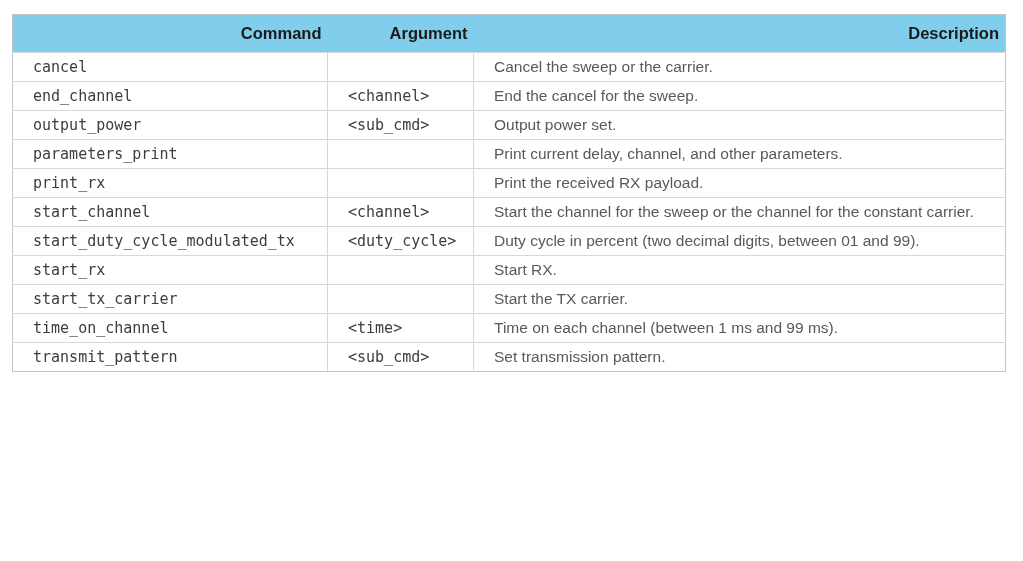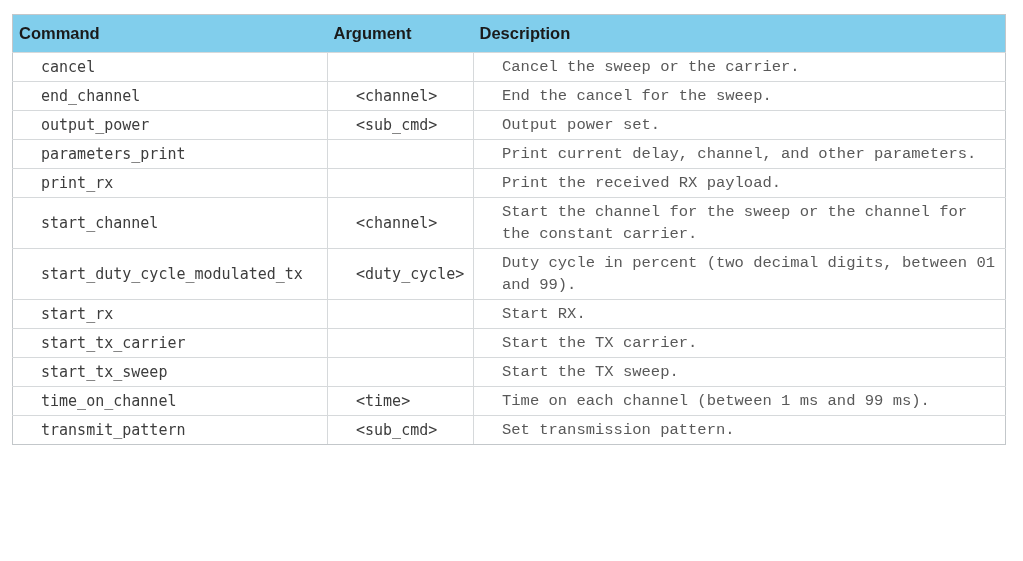--- a/index.html
+++ b/index.html
@@ -30,43 +30,43 @@
     table-layout: fixed;
     width: 993px;
     border: 1px solid var(--border-outer);
   }
   table.cmd-table thead th {
     background: var(--header-bg);
     color: var(--header-text);
     font-family: "Liberation Sans", sans-serif;
     font-size: 16.5px;
     font-weight: bold;
-    text-align: left;
+    text-align: right;
     height: 38px;
     padding: 4px 6px;
     border: none;
     border-bottom: 1px solid var(--border-inner);
   }
   table.cmd-table tbody td {
     border: 1px solid var(--border-inner);
     vertical-align: middle;
-    padding: 3px 8px 3px 28px;
+    padding: 3px 8px 3px 20px;
     line-height: 22px;
     background: #ffffff;
   }
   table.cmd-table tbody tr { height: 29px; }
   td.col-command, td.col-argument {
     font-family: "DejaVu Sans Mono", "Liberation Mono", monospace;
     font-size: 15px;
     color: var(--command-text);
     white-space: nowrap;
     overflow: hidden;
   }
   td.col-description {
-    font-family: Liberation Mono, monospace;
+    font-family: Liberation Sans, sans-serif;
     font-size: 15.5px;
     color: var(--description-text);
   }
   
   table.cmd-table tbody td:first-child { border-left: 1px solid var(--border-outer); }
   table.cmd-table tbody td:last-child  { border-right: 1px solid var(--border-outer); }
   table.cmd-table tbody tr:last-child td { border-bottom: 1px solid var(--border-outer); }
 </style>
 </head>
 <body>
@@ -125,25 +125,20 @@
           <td class="col-command">start_rx</td>
           <td class="col-argument"></td>
           <td class="col-description">Start RX.</td>
         </tr>
         <tr>
           <td class="col-command">start_tx_carrier</td>
           <td class="col-argument"></td>
           <td class="col-description">Start the TX carrier.</td>
         </tr>
         <tr>
-          <td class="col-command">start_tx_sweep</td>
-          <td class="col-argument"></td>
-          <td class="col-description">Start the TX sweep.</td>
-        </tr>
-        <tr>
           <td class="col-command">time_on_channel</td>
           <td class="col-argument">&lt;time&gt;</td>
           <td class="col-description">Time on each channel (between 1 ms and 99 ms).</td>
         </tr>
         <tr>
           <td class="col-command">transmit_pattern</td>
           <td class="col-argument">&lt;sub_cmd&gt;</td>
           <td class="col-description">Set transmission pattern.</td>
         </tr>
       </tbody>

